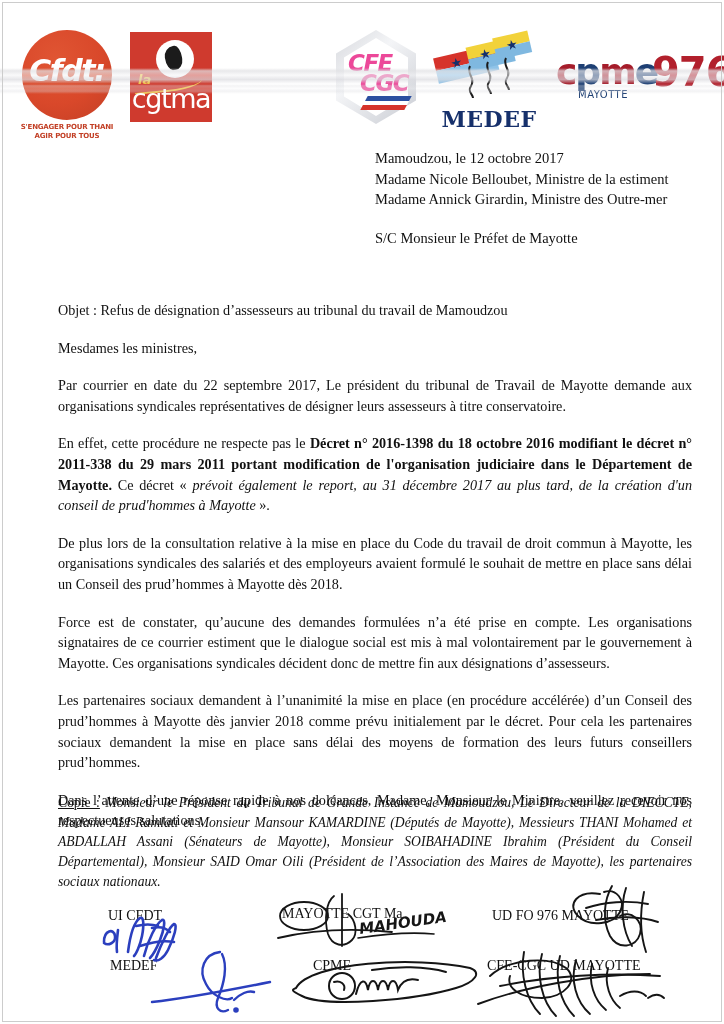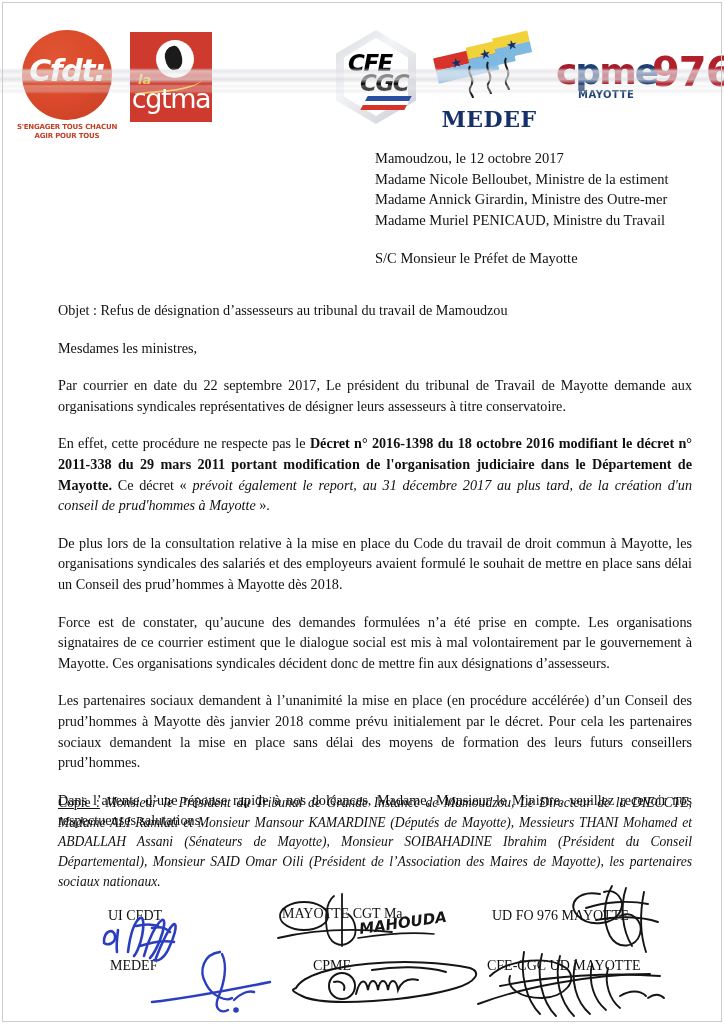--- a/index.html
+++ b/index.html
@@ -153,21 +153,21 @@
   #logo-cfecgc .hexin {
     position: absolute; left: 10px; top: 10px;
     width: 64px; height: 78px;
     background: #ffffff;
     clip-path: polygon(50% 0%, 100% 25%, 100% 75%, 50% 100%, 0% 75%, 0% 25%);
   }
   #logo-cfecgc .l1, #logo-cfecgc .l2 {
     position: absolute;
     font-family: "DejaVu Sans", sans-serif;
     font-weight: bold; font-style: italic;
-    font-size: 23px; color: #000000;
+    font-size: 23px; color: #ec4899;
     letter-spacing: -1.5px; line-height: 1;
   }
   #logo-cfecgc .l1 { left: 14px; top: 24px; }
   #logo-cfecgc .l2 { left: 26px; top: 44px; }
   #logo-cfecgc .tri {
     position: absolute; left: 30px; top: 68px;
     width: 44px; height: 14px;
     background: linear-gradient(to bottom, #2b4fa0 0 33%, #ffffff 33% 66%, #d6332b 66% 100%);
     transform: skewX(-28deg);
   }
@@ -195,21 +195,21 @@
   #logo-cpme .c2 { color: #1d3f73; }
   #logo-cpme .num {
     position: absolute; left: 96px; top: -2px;
     font-family: "DejaVu Sans", sans-serif;
     font-weight: bold; font-size: 40px; line-height: 1;
     color: #b2202c; letter-spacing: -1px;
   }
   #logo-cpme .mayotte {
     position: absolute; left: 22px; top: 35px;
     font-family: "DejaVu Sans", sans-serif;
-    font-weight: bold; font-size: 10px;
+    font-weight: normal; font-size: 10px;
     color: #1d3f73; letter-spacing: 0.5px;
   }
 
   
   #letter { position: absolute; left: 0; top: 0; width: 724px; height: 1024px; }
 
   #header-block {
     position: absolute; left: 375px; top: 148px; width: 330px;
     font-size: 14.5px; line-height: 1.42;
   }
@@ -260,21 +260,21 @@
 <body>
 
 <div class="page-border"></div>
 
 <div id="logo-strip">
 
   <div class="logo" id="logo-cfdt">
     <div class="disc"></div>
     <div class="wordmark">Cfdt:</div>
     <div class="tagline">
-      <div>S'ENGAGER TOUS CHACUN</div>
+      <div>S'ENGAGER POUR THANI</div>
       <div>AGIR POUR TOUS</div>
     </div>
   </div>
 
   <div class="logo" id="logo-cgtma">
     <div class="plate"></div>
     <div class="globe"></div>
     <div class="island"></div>
     <div class="star">✦</div>
     <div class="swoosh"></div>
@@ -326,21 +326,20 @@
 <div class="scan-band b1"></div>
 <div class="scan-band b2"></div>
 
 <div id="letter">
 
   <div id="header-block">
     <div class="date">Mamoudzou, le 12 octobre 2017</div>
     <div class="addressees">
       <div>Madame Nicole Belloubet, Ministre de la estiment</div>
       <div>Madame Annick Girardin, Ministre des Outre-mer</div>
-      <div>Madame Muriel PENICAUD, Ministre du Travail</div>
     </div>
     <div>S/C Monsieur le Préfet de Mayotte</div>
   </div>
 
   <div id="body-block">
     <p>Objet : Refus de désignation d’assesseurs au tribunal du travail de Mamoudzou</p>
     <p>Mesdames les ministres,</p>
     <p>Par courrier en date du 22 septembre 2017, Le président du tribunal de Travail de Mayotte demande aux organisations syndicales représentatives de désigner leurs assesseurs à titre conservatoire.</p>
     <p><span>En effet, cette procédure ne respecte pas le </span><b class="decree">Décret n° 2016-1398 du 18 octobre 2016 modifiant le décret n° 2011-338 du 29 mars 2011 portant modification de l'organisation judiciaire dans le Département de Mayotte.</b><span> Ce décret « </span><i class="quote">prévoit également le report, au 31 décembre 2017 au plus tard, de la création d'un conseil de prud'hommes à Mayotte</i><span> ».</span></p>
     <p>De plus lors de la consultation relative à la mise en place du Code du travail de droit commun à Mayotte, les organisations syndicales des salariés et des employeurs avaient formulé le souhait de mettre en place sans délai un Conseil des prud’hommes à Mayotte dès 2018.</p>

